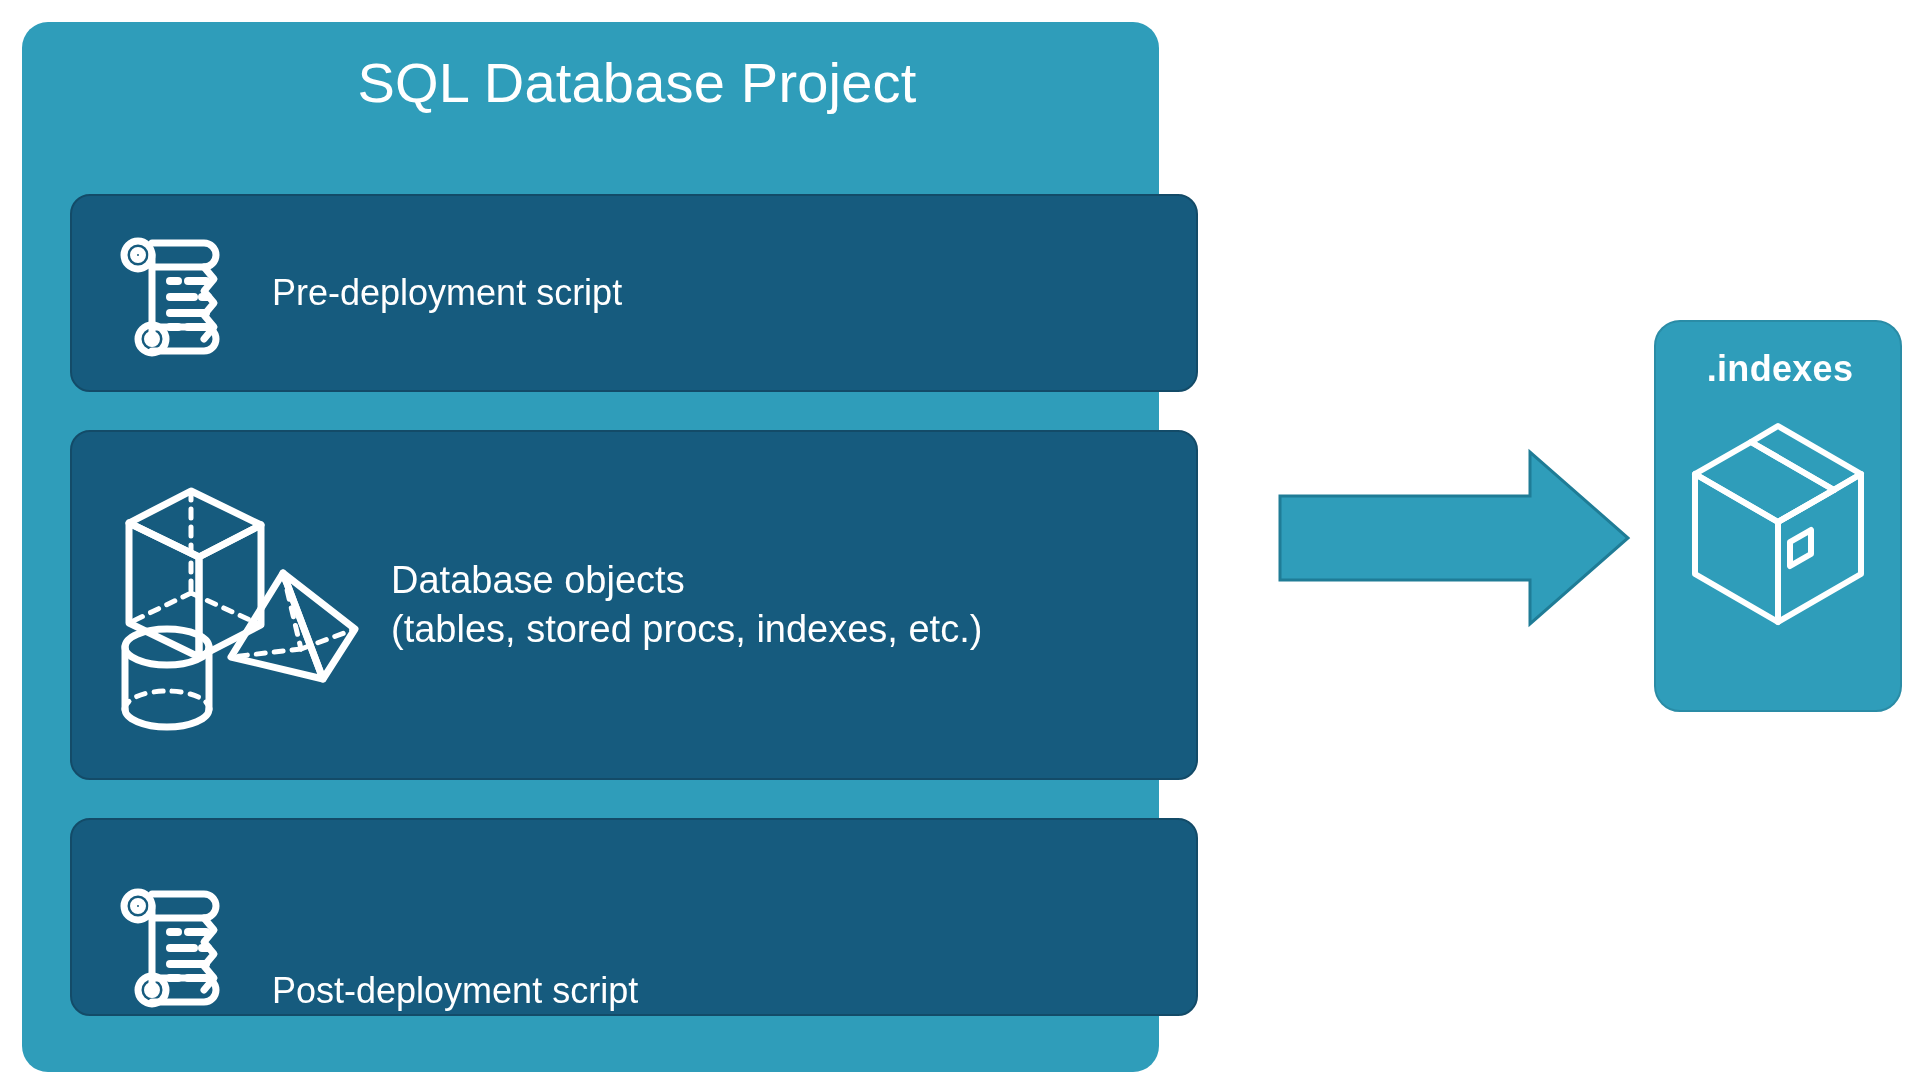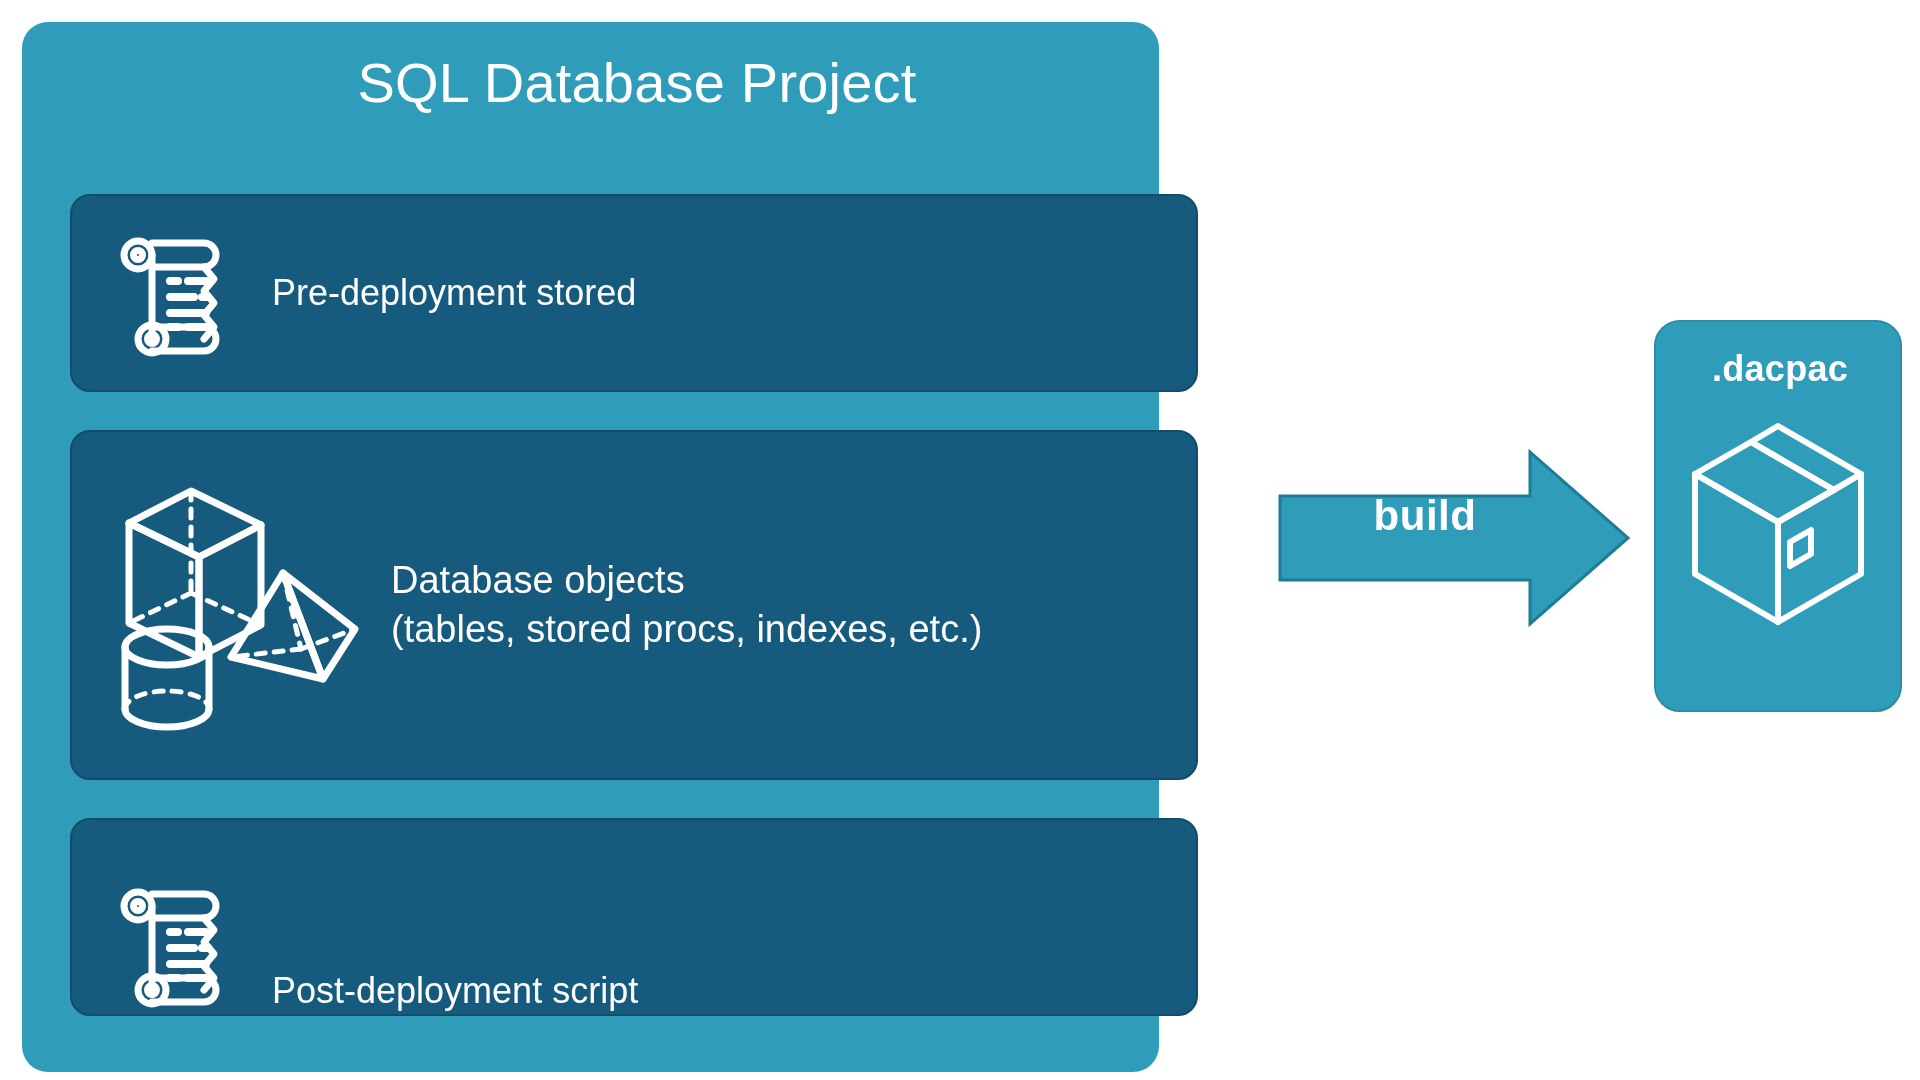--- a/index.html
+++ b/index.html
@@ -163,21 +163,21 @@
             <path d="M58 58 H66"></path>
             <path d="M76 58 H94"></path>
             <path d="M58 74 H82"></path>
             <path d="M90 74 H96"></path>
             <path d="M58 90 H94"></path>
             <path d="M58 104 H66"></path>
             <path d="M76 104 H94"></path>
           </g>
         </svg>
       </div>
-      <div class="card-text">Pre-deployment stored</div>
+      <div class="card-text">Pre-deployment script</div>
     </div>
 
     <div class="card card-objs">
       <div class="card-icon">
         <svg width="270" height="260" viewBox="0 0 270 260" fill="none" stroke="#ffffff" stroke-width="7" stroke-linecap="round" stroke-linejoin="round">
 
           <g>
 
             <path d="M18 48 L18 148 L88 182 L88 82 Z"></path>
 
@@ -240,24 +240,23 @@
       <div class="card-text">Post-deployment script</div>
     </div>
 
   </div>
 
   <div class="build-arrow">
     <svg width="352" height="180" viewBox="0 0 352 180">
       <path d="M2 48 L252 48 L252 4 L350 90 L252 176 L252 132 L2 132 Z" fill="#2F9DBA" stroke="#1F7C96" stroke-width="3" stroke-linejoin="miter"></path>
     </svg>
   </div>
-  <div class="build-label">build</div>
 
   <div class="dacpac-card">
-    <div class="dacpac-label">.dacpac</div>
+    <div class="dacpac-label">.indexes</div>
     <div class="dacpac-icon">
       <svg width="178" height="212" viewBox="0 0 178 212" fill="none" stroke="#ffffff" stroke-width="6" stroke-linecap="round" stroke-linejoin="round">
 
         <path d="M6 56 L6 156 L89 204 L89 104 Z"></path>
 
         <path d="M89 104 L89 204 L172 156 L172 56 Z"></path>
 
         <path d="M6 56 L62 24 L145 72 L89 104 Z"></path>
 
         <path d="M62 24 L89 8 L172 56 L145 72 Z"></path>

